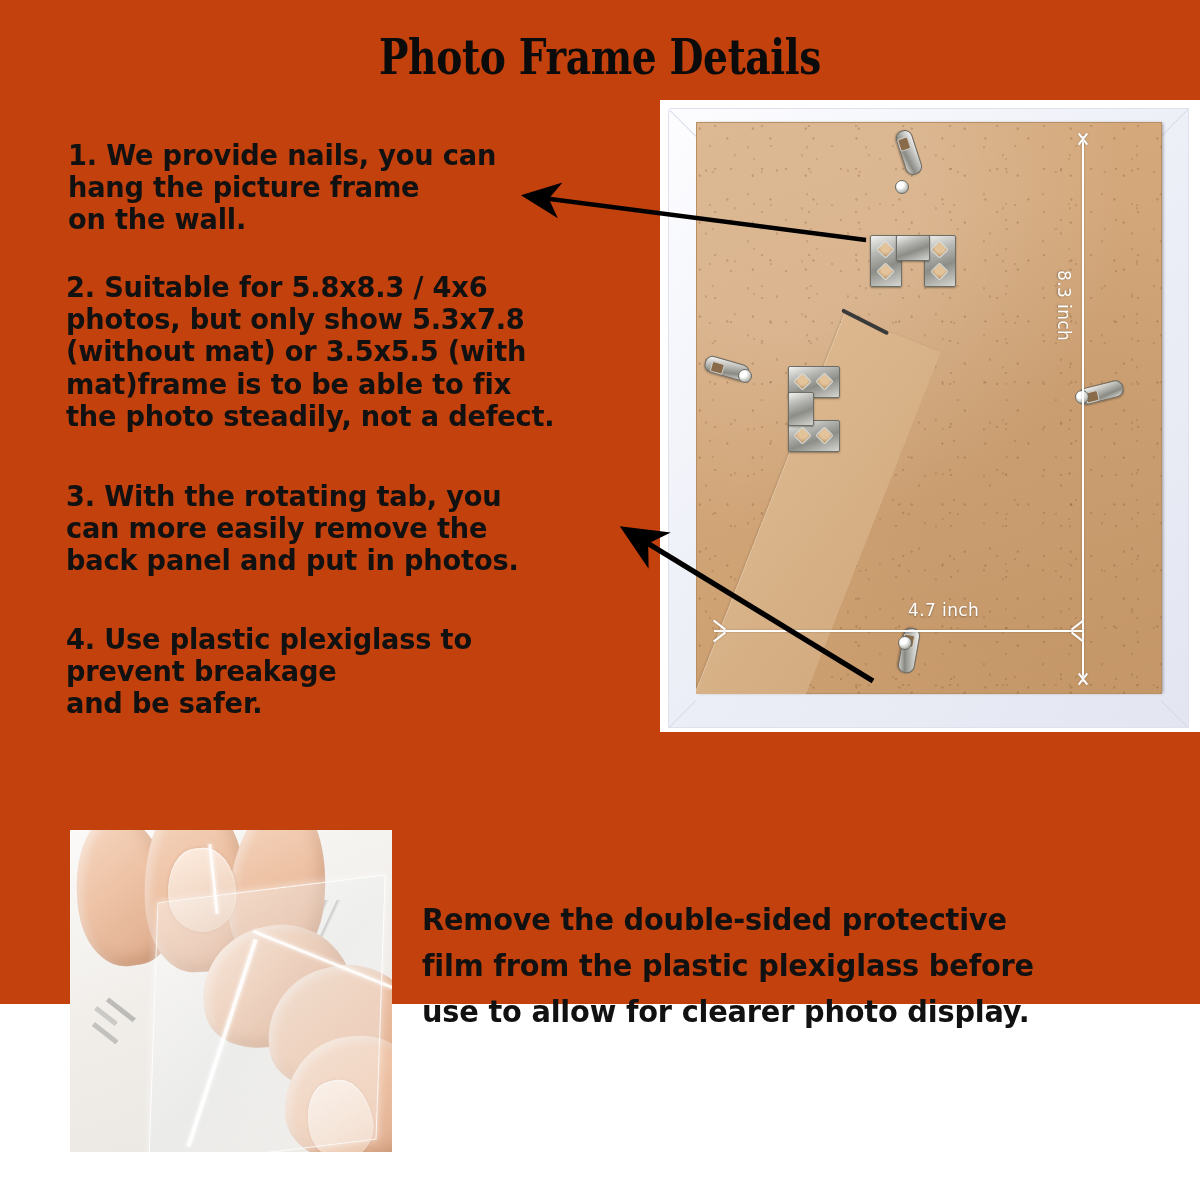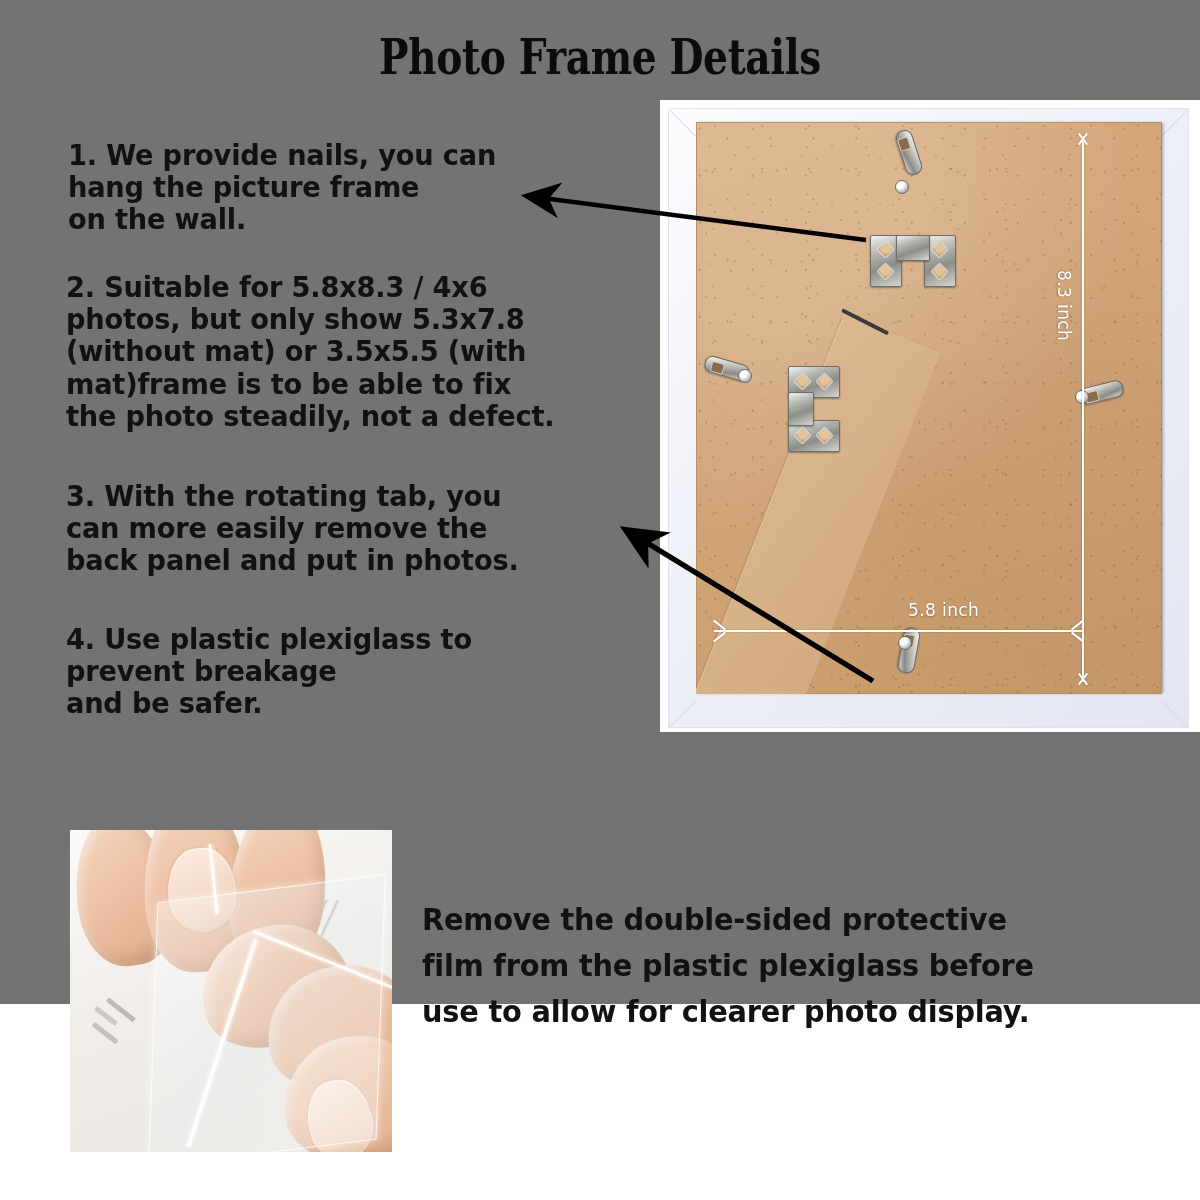--- a/index.html
+++ b/index.html
@@ -1,19 +1,19 @@
 <!DOCTYPE html>
 <html><head>
 <meta charset="utf-8">
 <style>
   * { margin:0; padding:0; box-sizing:border-box; }
   html,body { width:1200px; height:1200px; background:#ffffff; }
   body { font-family:"Liberation Sans", sans-serif; position:relative; overflow:hidden; }
 
-  #stage { position:absolute; inset:0; width:1200px; height:1004px; background:#737373;padding-left:16px; }
+  #stage { position:absolute; inset:0; width:1200px; height:1004px; background:#c2410c;padding-left:16px; }
 
   
   .title {
     position:absolute; left:0; top:28px; width:1200px;
     text-align:center;
     font-family:"DejaVu Serif", serif;
     font-weight:bold;
     font-size:49px;
     letter-spacing:-0.5px;
     color:#0b0b0b;
@@ -282,21 +282,21 @@
       <div class="dim-line" style="left:380px; top:16px; width:14px; height:2px; transform:rotate(128deg);"></div>
       <div class="dim-line" style="left:380px; top:556px; width:14px; height:2px; transform:rotate(-52deg);"></div>
       <div class="dim-line" style="left:380px; top:556px; width:14px; height:2px; transform:rotate(-128deg);"></div>
       <div class="dim-label" id="dim-v-label" style="left:378px; top:148px;">8.3 inch</div>
 
       <div class="dim-line" style="left:18px; top:508px; width:370px; height:2px;"></div>
       <div class="dim-line" style="left:16px; top:502px; width:15px; height:2px; transform:rotate(38deg);"></div>
       <div class="dim-line" style="left:16px; top:514px; width:15px; height:2px; transform:rotate(-38deg);"></div>
       <div class="dim-line" style="left:374px; top:502px; width:15px; height:2px; transform:rotate(-38deg);"></div>
       <div class="dim-line" style="left:374px; top:514px; width:15px; height:2px; transform:rotate(38deg);"></div>
-      <div class="dim-label" style="left:212px; top:478px;">5.8 inch</div>
+      <div class="dim-label" style="left:212px; top:478px;">4.7 inch</div>
     </div>
   </div>
 
   <svg id="arrow-layer" viewBox="0 0 1200 1200">
     <defs>
       <marker id="ah" markerWidth="9" markerHeight="9" refX="7.6" refY="4.5" orient="auto">
         <path d="M0,0.4 L9,4.5 L0,8.6 L2.6,4.5 Z" fill="#000000"></path>
       </marker>
     </defs>
     <line x1="866" y1="240" x2="527" y2="196" stroke="#000000" stroke-width="4.4" marker-end="url(#ah)"></line>

